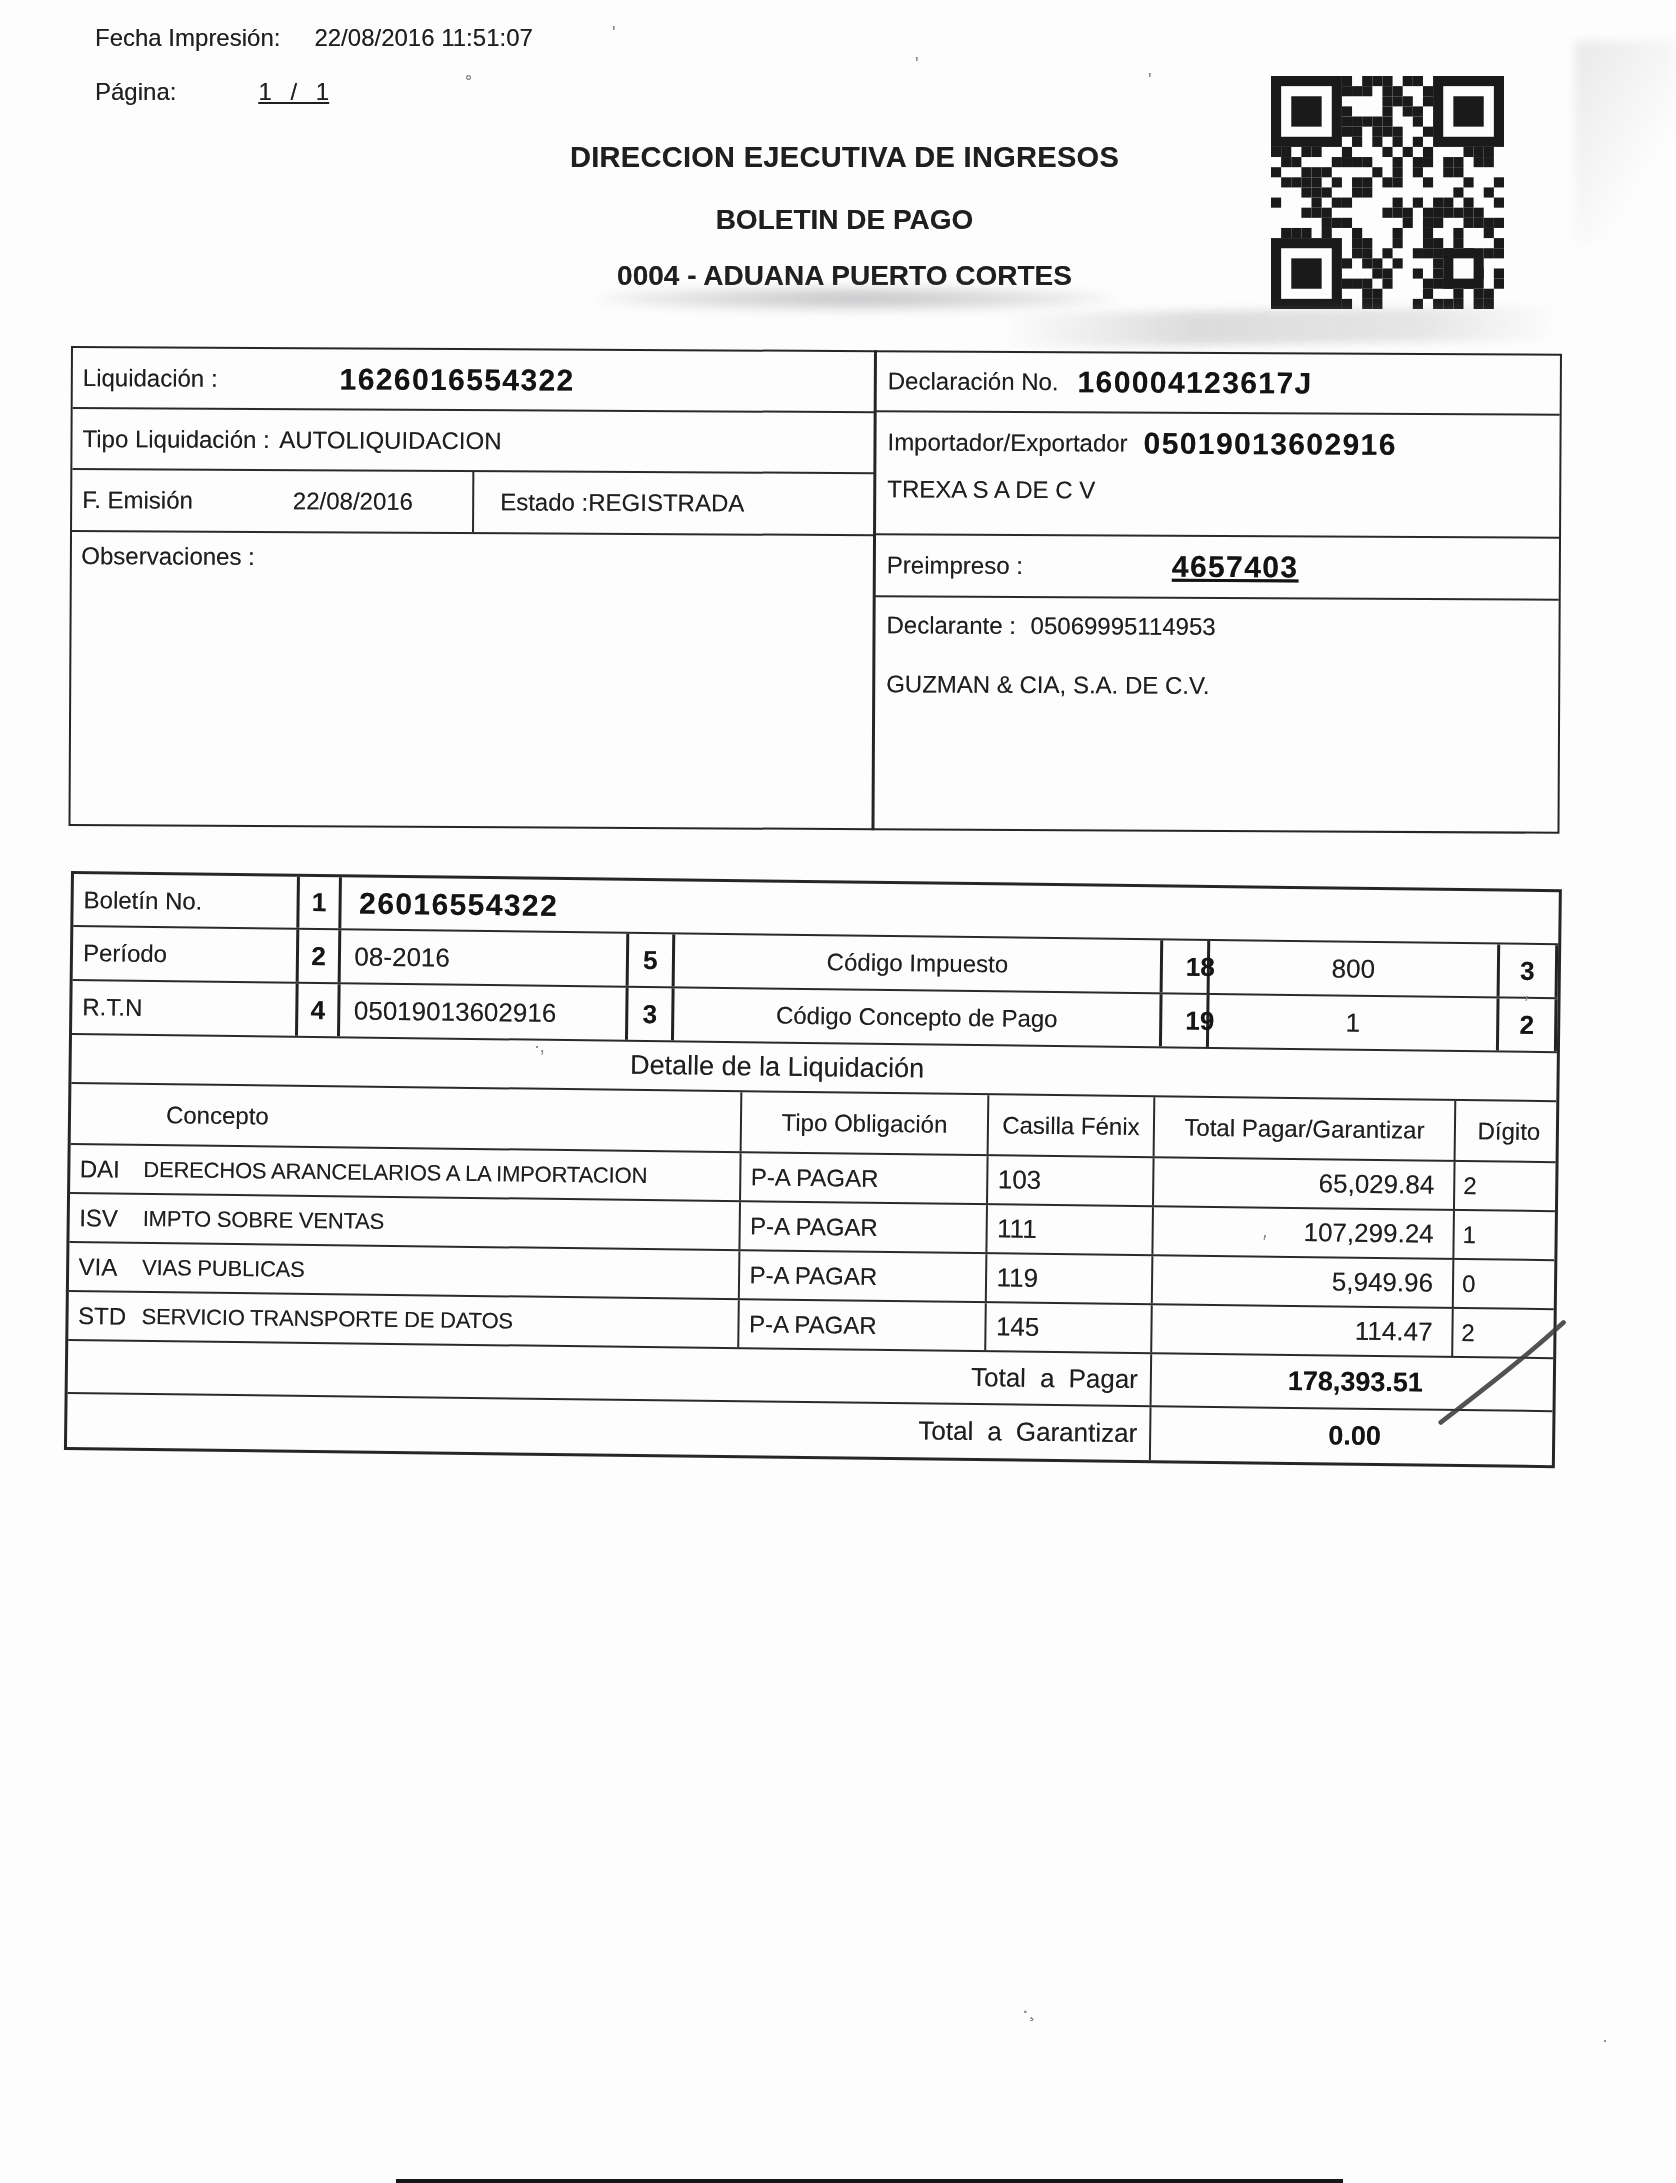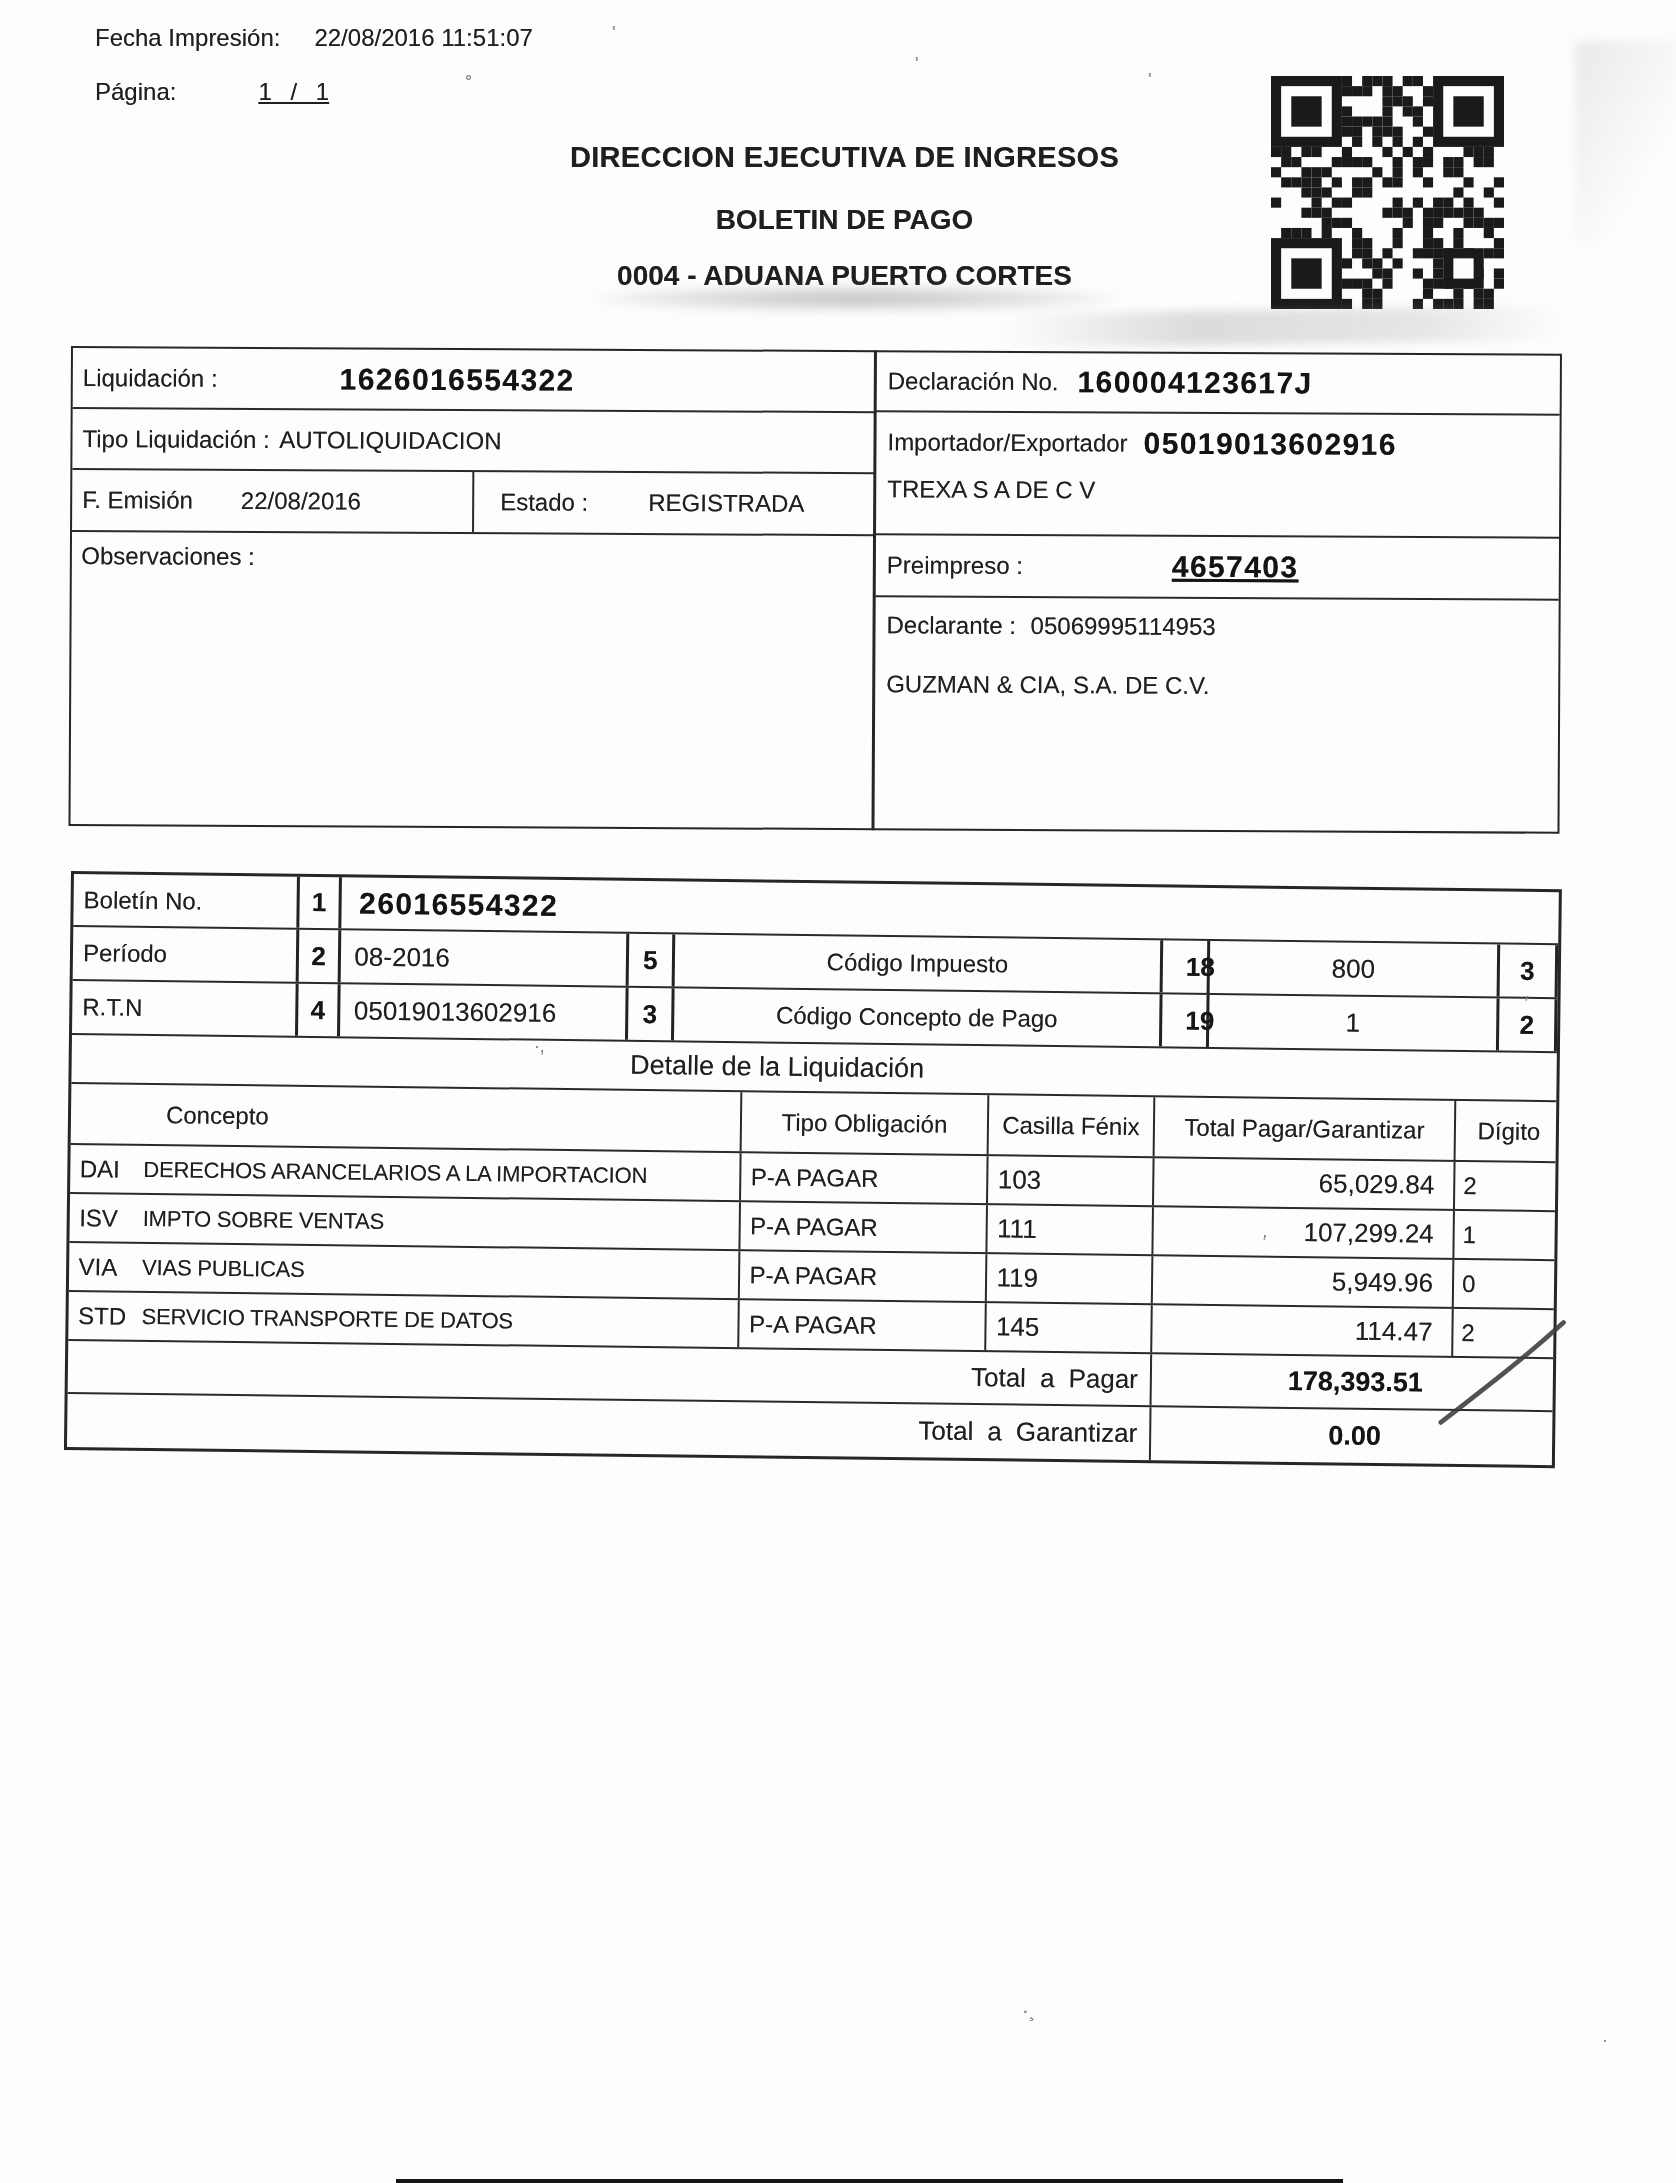--- a/index.html
+++ b/index.html
@@ -40,23 +40,23 @@
   .lbl{white-space:nowrap;}
   .bigval{font-weight:700;font-size:30px;letter-spacing:1.4px;color:#141414;white-space:nowrap;}
   .regval{white-space:nowrap;}
   
   .r-liq{height:61px;padding-left:10px;}
   .r-liq .bigval{margin-left:122px;}
   .r-tipo{height:61px;padding-left:10px;}
   .r-tipo .regval{margin-left:9.5px;}
   .r-emis{height:62px;}
   .c-emis{left:0;width:400px;padding-left:10px;}
-  .c-emis .regval{margin-left:48px;}
+  .c-emis .regval{margin-left:100px;}
   .c-estado{left:400px;width:406px;padding-left:26px;}
-  .c-estado .regval{margin-left:60px;}
+  .c-estado .regval{}
   .r-obs{height:293px;align-items:flex-start;padding:9.5px 0 0 9.5px;border-bottom:none;}
   .r-decl{height:60px;padding-left:12px;}
   .r-decl .bigval{margin-left:19px;}
   .r-impo{height:123px;display:block;padding:6.8px 0 0 12px;}
   .impo-l1{display:flex;align-items:center;height:47px;}
   .impo-l1 .bigval{margin-left:16px;}
   .impo-l2{margin-top:9.5px;}
   .r-prei{height:62px;padding-left:12px;}
   .r-prei .bigval{margin-left:149px;text-decoration:underline;}
   .r-decla{height:230px;display:block;padding:13.5px 0 0 12px;border-bottom:none;}

